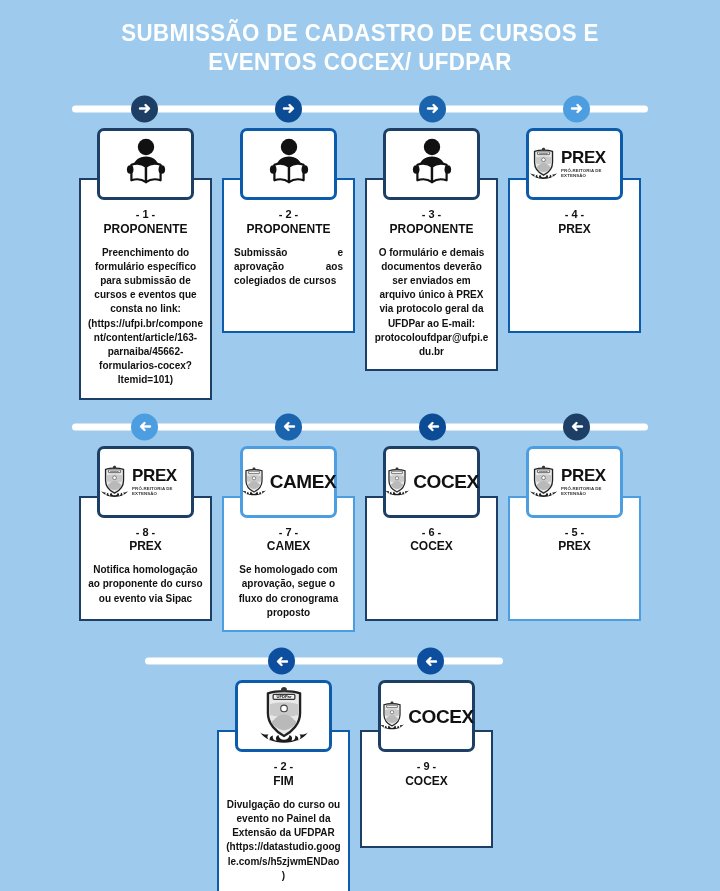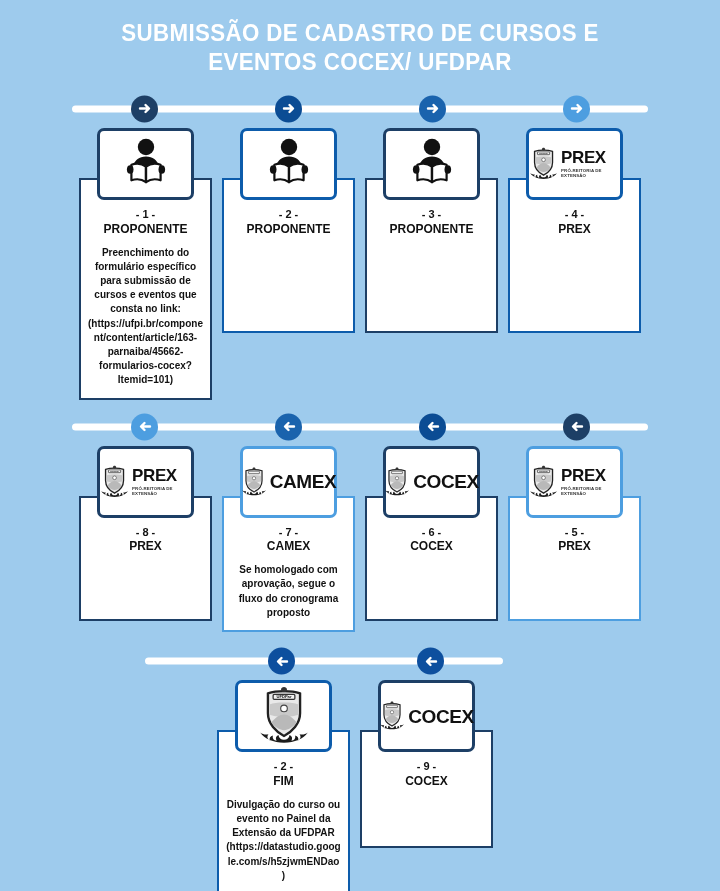--- a/index.html
+++ b/index.html
@@ -210,38 +210,40 @@
         <path d="M30 28.5c-4.2-3-9.2-3.6-14.6-1.8v15.6c5.4-1.8 10.4-1.2 14.6 1.8z" fill="#fff" stroke="#111" stroke-width="2.2" stroke-linejoin="round"></path>
         <path d="M30 28.5c4.2-3 9.2-3.6 14.6-1.8v15.6c-5.4-1.8-10.4-1.2-14.6 1.8z" fill="#fff" stroke="#111" stroke-width="2.2" stroke-linejoin="round"></path>
         <line x1="30" y1="28.5" x2="30" y2="44.1" stroke="#111" stroke-width="2.2"></line>
         <ellipse cx="14.2" cy="31.5" rx="3.3" ry="4.3" fill="#111"></ellipse>
         <ellipse cx="45.8" cy="31.5" rx="3.3" ry="4.3" fill="#111"></ellipse>
       </svg>
     </div>
     <div class="body bw-mid" style="min-height:155px;">
       <div class="step-num">- 2 -</div>
       <div class="step-actor">PROPONENTE</div>
+      <div class="step-desc justify">Submissão e aprovação aos colegiados de cursos</div>
     </div>
   </div>
 
   <div class="card">
     <div class="icon-box bw-dark">
       <svg class="crest" width="60" height="52" viewBox="0 0 60 52">
         <circle cx="30" cy="9" r="8.2" fill="#111"></circle>
         <path d="M30 18.5c-7 0-11 4-12.6 8.4 4.6-1.4 8.8-1.2 12.6 1.2 3.8-2.4 8-2.6 12.6-1.2C41 22.5 37 18.5 30 18.5z" fill="#111"></path>
         <path d="M30 28.5c-4.2-3-9.2-3.6-14.6-1.8v15.6c5.4-1.8 10.4-1.2 14.6 1.8z" fill="#fff" stroke="#111" stroke-width="2.2" stroke-linejoin="round"></path>
         <path d="M30 28.5c4.2-3 9.2-3.6 14.6-1.8v15.6c-5.4-1.8-10.4-1.2-14.6 1.8z" fill="#fff" stroke="#111" stroke-width="2.2" stroke-linejoin="round"></path>
         <line x1="30" y1="28.5" x2="30" y2="44.1" stroke="#111" stroke-width="2.2"></line>
         <ellipse cx="14.2" cy="31.5" rx="3.3" ry="4.3" fill="#111"></ellipse>
         <ellipse cx="45.8" cy="31.5" rx="3.3" ry="4.3" fill="#111"></ellipse>
       </svg>
     </div>
     <div class="body bw-dark" style="min-height:155px;">
       <div class="step-num">- 3 -</div>
       <div class="step-actor">PROPONENTE</div>
+      <div class="step-desc">O formulário e demais documentos deverão ser enviados em arquivo único à PREX via protocolo geral da UFDPar ao E-mail: protocoloufdpar@ufpi.edu.br</div>
     </div>
   </div>
 
   <div class="card">
     <div class="icon-box bw-mid">
       <div class="logo-wrap">
         <svg class="crest" width="33" height="38" viewBox="0 0 33 38">
           <path d="M16.5 3.2c-4.3 0-8 .7-10.2 1.5v12.6c0 6.6 5.2 11.9 10.2 14.4 5-2.5 10.2-7.8 10.2-14.4V4.7C24.5 3.9 20.8 3.2 16.5 3.2z" fill="#e9e9e9" stroke="#222" stroke-width="1.5"></path>
           <path d="M16.5 0.6c-1 0-1.9.7-1.9 1.7 0 .9.9 1.6 1.9 1.6s1.9-.7 1.9-1.6c0-1-.9-1.7-1.9-1.7z" fill="#333"></path>
           <rect x="9.6" y="5.3" width="13.8" height="3.1" rx="0.7" fill="#f2f2f2" stroke="#333" stroke-width="0.8"></rect>
@@ -306,20 +308,21 @@
         </svg>
         <span class="logo-text">
           <span class="logo-name">PREX</span>
           <span class="logo-sub">PRÓ-REITORIA DE EXTENSÃO</span>
         </span>
       </div>
     </div>
     <div class="body bw-dark" style="min-height:125px;">
       <div class="step-num">- 8 -</div>
       <div class="step-actor">PREX</div>
+      <div class="step-desc">Notifica homologação ao proponente do curso ou evento via Sipac</div>
     </div>
   </div>
 
   <div class="card">
     <div class="icon-box bw-light">
       <div class="logo-wrap">
         <svg class="crest" width="26" height="30" viewBox="0 0 33 38">
           <path d="M16.5 3.2c-4.3 0-8 .7-10.2 1.5v12.6c0 6.6 5.2 11.9 10.2 14.4 5-2.5 10.2-7.8 10.2-14.4V4.7C24.5 3.9 20.8 3.2 16.5 3.2z" fill="#e9e9e9" stroke="#222" stroke-width="1.5"></path>
           <path d="M16.5 0.6c-1 0-1.9.7-1.9 1.7 0 .9.9 1.6 1.9 1.6s1.9-.7 1.9-1.6c0-1-.9-1.7-1.9-1.7z" fill="#333"></path>
           <rect x="9.6" y="5.3" width="13.8" height="3.1" rx="0.7" fill="#f2f2f2" stroke="#333" stroke-width="0.8"></rect>

